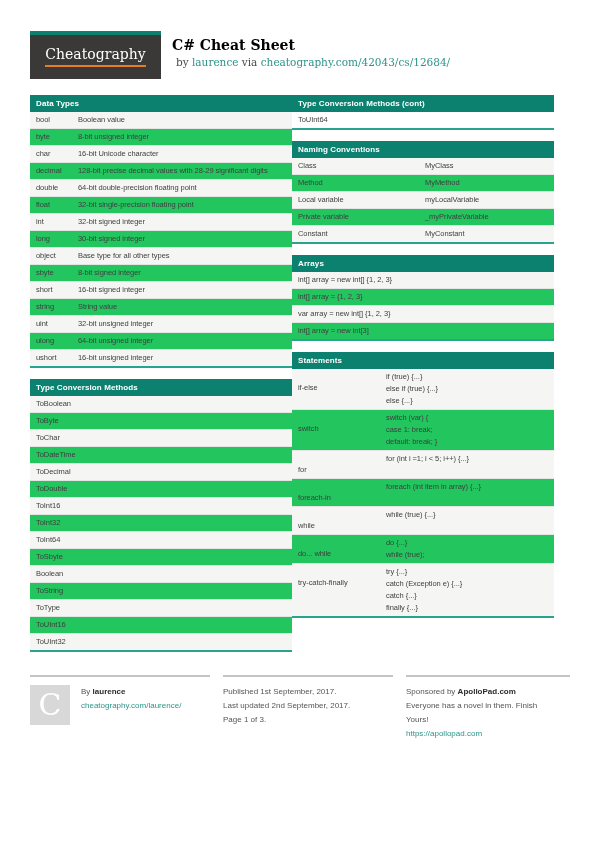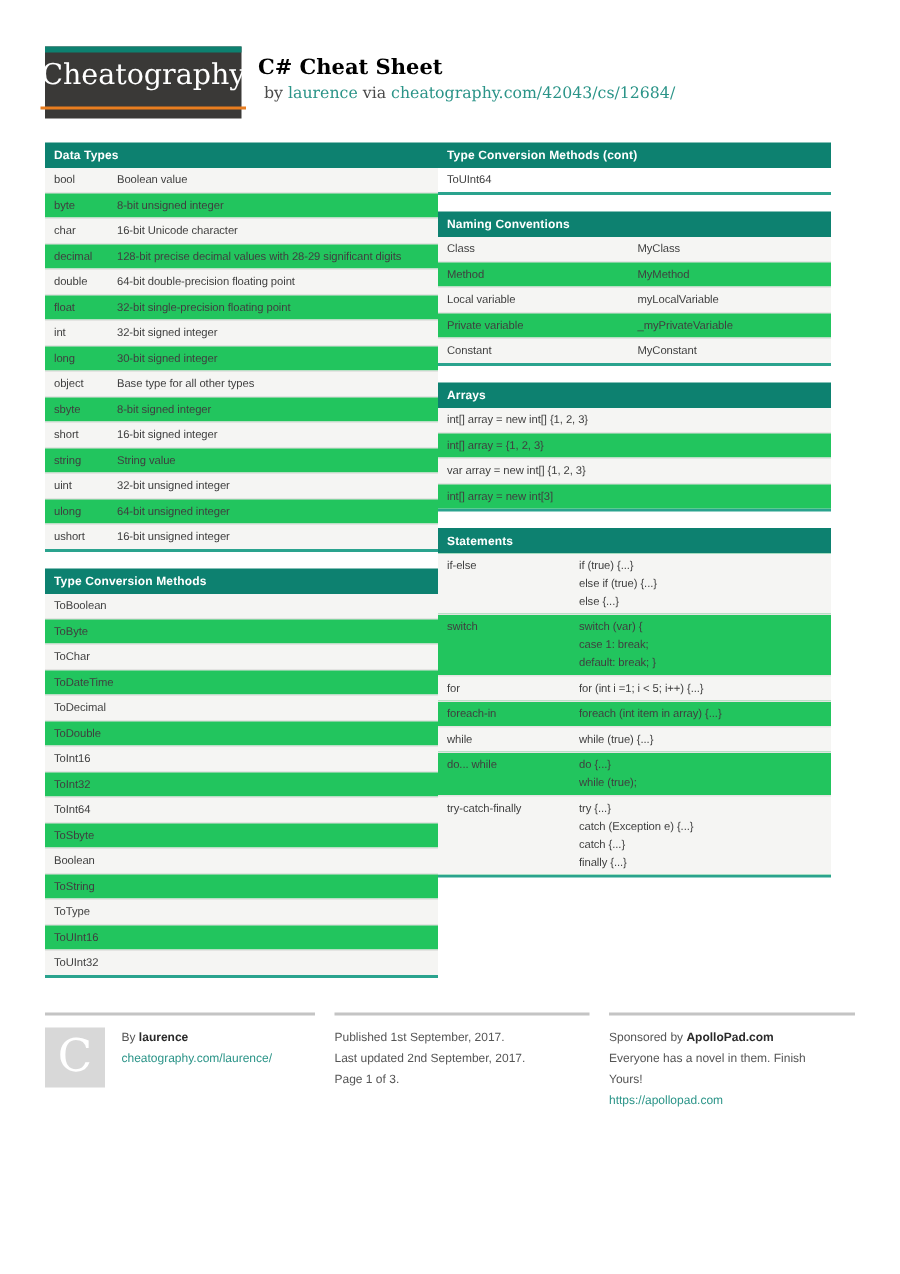--- a/index.html
+++ b/index.html
@@ -13,21 +13,21 @@
   }
   
   .hdr{display:flex;align-items:flex-start;padding:31px 30px 0 30px;gap:11px;}
   .logo{
     width:131px;height:48px;background:#3a3937;border-top:4px solid #0d8170;
     display:flex;align-items:center;justify-content:center;box-sizing:border-box;
     cursor:pointer;
   }
   .logo-text{
     color:#ffffff;font-family:"DejaVu Serif","Liberation Serif",serif;
-    font-size:19px;line-height:1;border-bottom:2px solid #e87d1f;padding-bottom:11px;
+    font-size:14px;line-height:1;border-bottom:2px solid #e87d1f;padding-bottom:4px;
   }
   .title-block{padding-top:6px;font-family:"DejaVu Serif","Liberation Serif",serif;}
   .sheet-title{
     margin:0;font-size:14px;font-weight:bold;color:#000000;
     font-family:"DejaVu Serif","Liberation Serif",serif;
   }
   .byline{margin:3px 0 0 4px;font-size:10.5px;color:#4a4a4a;}
   .byline a{color:#2b9488;text-decoration:none;cursor:pointer;}
   
   .columns{display:flex;padding:16px 30px 0 30px;align-items:flex-start;}
@@ -41,21 +41,21 @@
   .row{
     display:flex;font-size:7.5px;letter-spacing:-0.05px;line-height:12px;
     padding:2px 2px 2px 6px;border-top:1px solid #e4e4e2;
     box-sizing:border-box;min-height:16px;align-items:flex-start;
   }
   .rows .row:first-child{border-top:none;}
   .rows .row:nth-child(odd){background:#f5f5f3;}
   .rows.flip .row:nth-child(odd){background:#ffffff;}
   .k{flex:0 0 auto;color:#3f3f3f;}
   .k-narrow .k{width:42px;}
-  .k-mid .k{width:88px;}
+  .k-mid .k{width:88px;margin-top:11px;}
   .k-wide .k{width:127px;}
   .v{flex:1 1 auto;min-width:0;}
   .v .line{white-space:nowrap;}
   
   .ftr{display:flex;gap:13px;padding:0 30px;margin-top:12px;}
   .ftr-block{border-top:2px solid #c4c4c4;padding-top:8px;font-size:8px;color:#555;}
   .fb-author{width:180px;display:flex;gap:11px;}
   .fb-publish{width:170px;line-height:14px;}
   .fb-sponsor{width:164px;line-height:14px;}
   .avatar{

